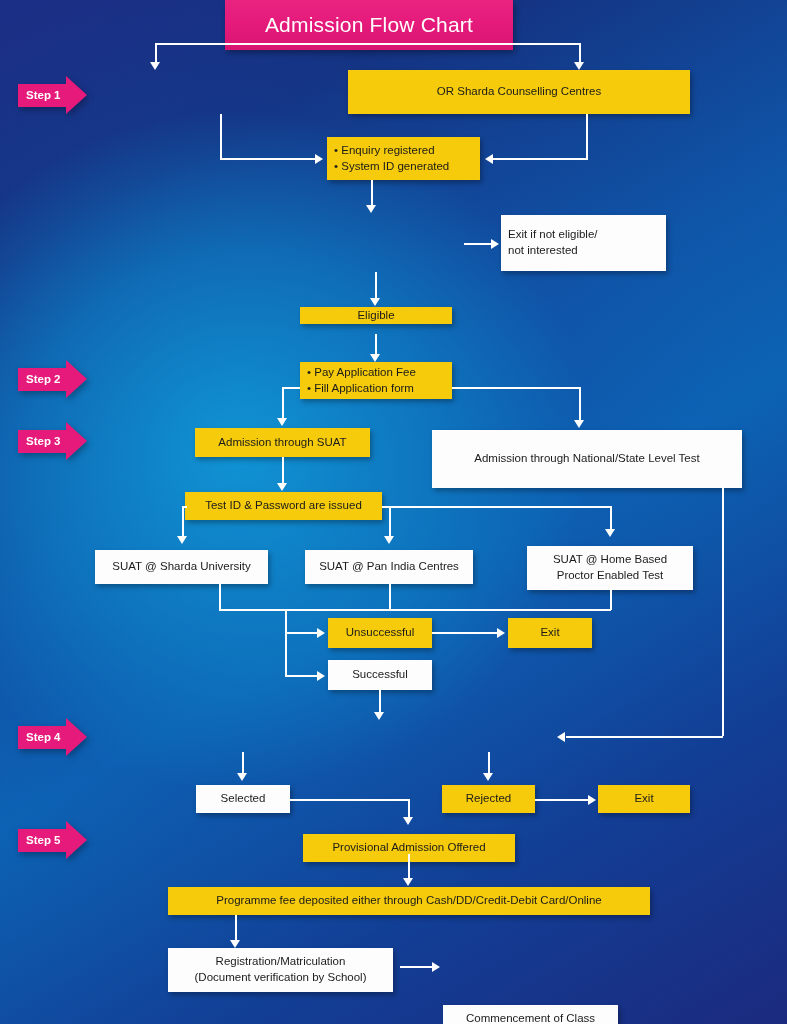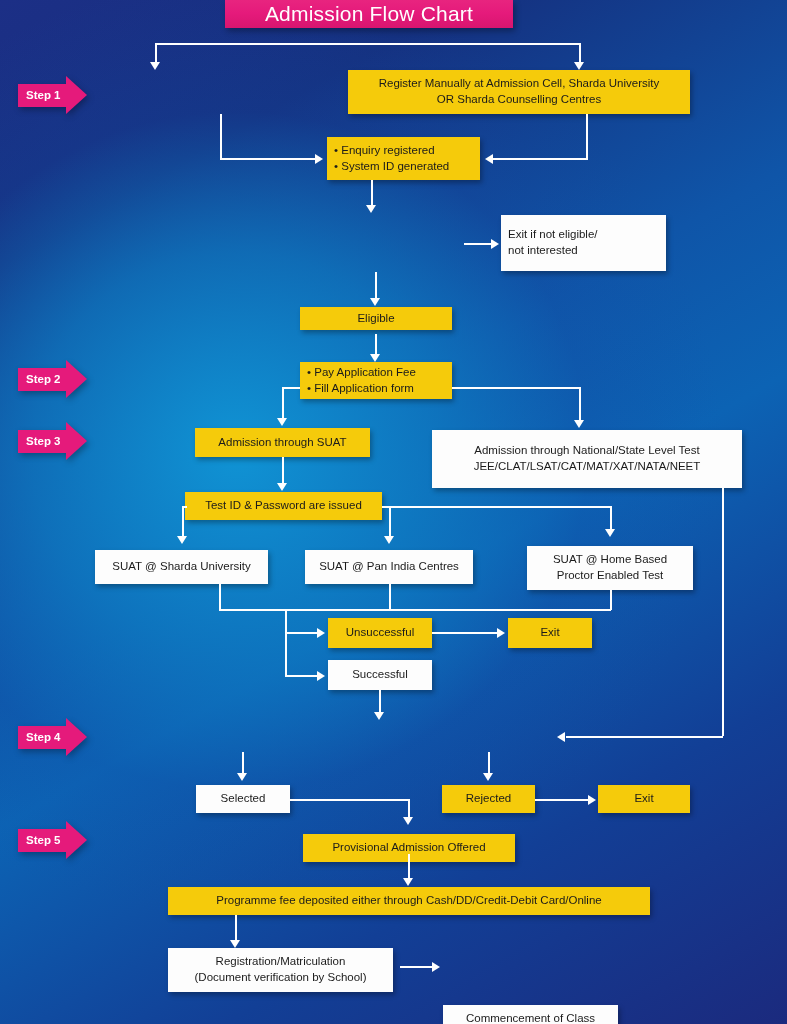--- a/index.html
+++ b/index.html
@@ -66,21 +66,21 @@
     width: 0; height: 0;
     border-top: 19px solid transparent;
     border-bottom: 19px solid transparent;
     border-left: 21px solid #e51a7b;
   }
 
   
   #title-banner {
     position: absolute;
     left: 225px; top: 0px;
-    width: 288px; height: 28px;
+    width: 288px; height: 50px;
     background: linear-gradient(180deg, #e8247f 0%, #e51a7b 48%, #d8156f 100%);
     color: #ffffff;
     font-size: 21px;
     display: flex; align-items: center; justify-content: center;
     letter-spacing: 0.2px;
     box-shadow: 2px 3px 6px rgba(0,0,0,0.33);
   }
 
   
   .ln { position: absolute; background: #ffffff; }
@@ -121,21 +121,20 @@
   <div class="ar down" style="left:574px; top:62px;"></div>
 
   <div class="step" style="left:18px; top:76px;">
     <div class="tail">Step 1</div>
     <div class="head"></div>
   </div>
 
 
   <div class="box yellow" style="left:348px; top:70px; width:342px; height:44px;">
     <div>
-      <span class="wrapline">Register Manually at Admission Cell, Sharda University</span>
       <span class="wrapline">OR Sharda Counselling Centres</span>
     </div>
   </div>
 
   <div class="ln v" style="left:220px; top:114px; height:45px;"></div>
   <div class="ln h" style="left:220px; top:158px; width:95px;"></div>
   <div class="ar right" style="left:315px; top:154px;"></div>
 
   <div class="ln v" style="left:586px; top:114px; height:45px;"></div>
   <div class="ln h" style="left:493px; top:158px; width:95px;"></div>
@@ -158,21 +157,21 @@
   <div class="box white" style="left:501px; top:215px; width:165px; height:56px;">
     <div style="text-align:left; width:100%;">
       <span class="wrapline">Exit if not eligible/</span>
       <span class="wrapline">not interested</span>
     </div>
   </div>
 
   <div class="ln v" style="left:375px; top:272px; height:28px;"></div>
   <div class="ar down" style="left:370px; top:298px;"></div>
 
-  <div class="box yellow" style="left:300px; top:307px; width:152px; height:23px;">Eligible</div>
+  <div class="box yellow" style="left:300px; top:307px; width:152px; height:17px;">Eligible</div>
 
   <div class="ln v" style="left:375px; top:334px; height:22px;"></div>
   <div class="ar down" style="left:370px; top:354px;"></div>
 
   <div class="step" style="left:18px; top:360px;">
     <div class="tail">Step 2</div>
     <div class="head"></div>
   </div>
 
   <div class="box yellow left" style="left:300px; top:362px; width:152px; height:37px;">
@@ -193,21 +192,20 @@
   <div class="step" style="left:18px; top:422px;">
     <div class="tail">Step 3</div>
     <div class="head"></div>
   </div>
 
   <div class="box yellow" style="left:195px; top:428px; width:175px; height:29px;text-align:right;">Admission through SUAT</div>
 
   <div class="box white" style="left:432px; top:430px; width:310px; height:58px;">
     <div style="text-align:center; width:100%;">
       <span class="wrapline">Admission through National/State Level Test</span>
-      <span class="wrapline">JEE/CLAT/LSAT/CAT/MAT/XAT/NATA/NEET</span>
     </div>
   </div>
 
   <div class="ln v" style="left:282px; top:457px; height:28px;"></div>
   <div class="ar down" style="left:277px; top:483px;"></div>
 
   <div class="box yellow" style="left:185px; top:492px; width:197px; height:28px;">Test ID &amp; Password are issued</div>
 
   <div class="ln v" style="left:722px; top:488px; height:248px;"></div>
   <div class="ln h" style="left:566px; top:736px; width:157px;"></div>

